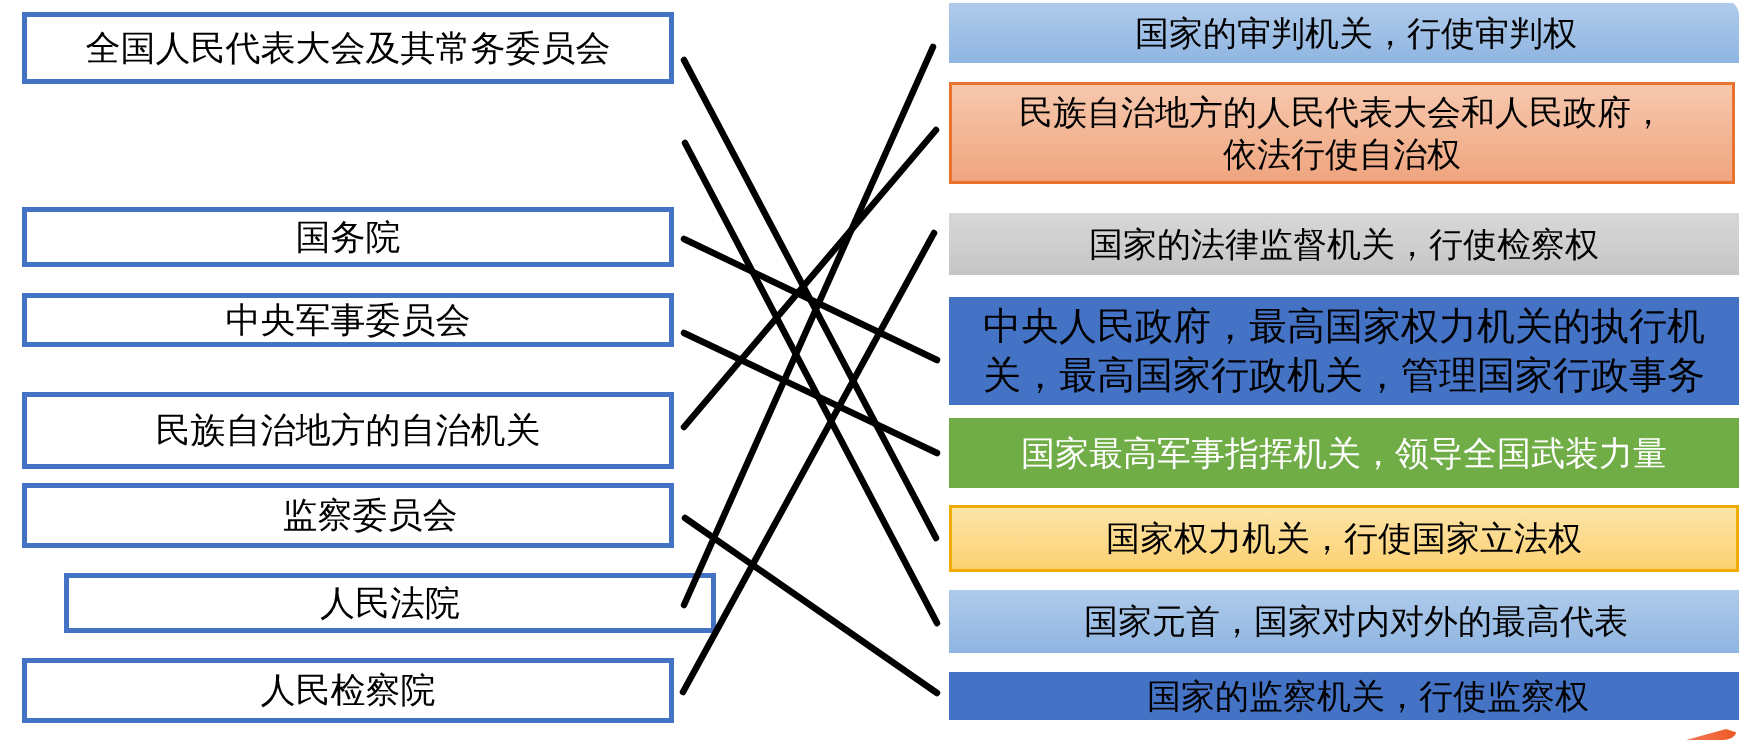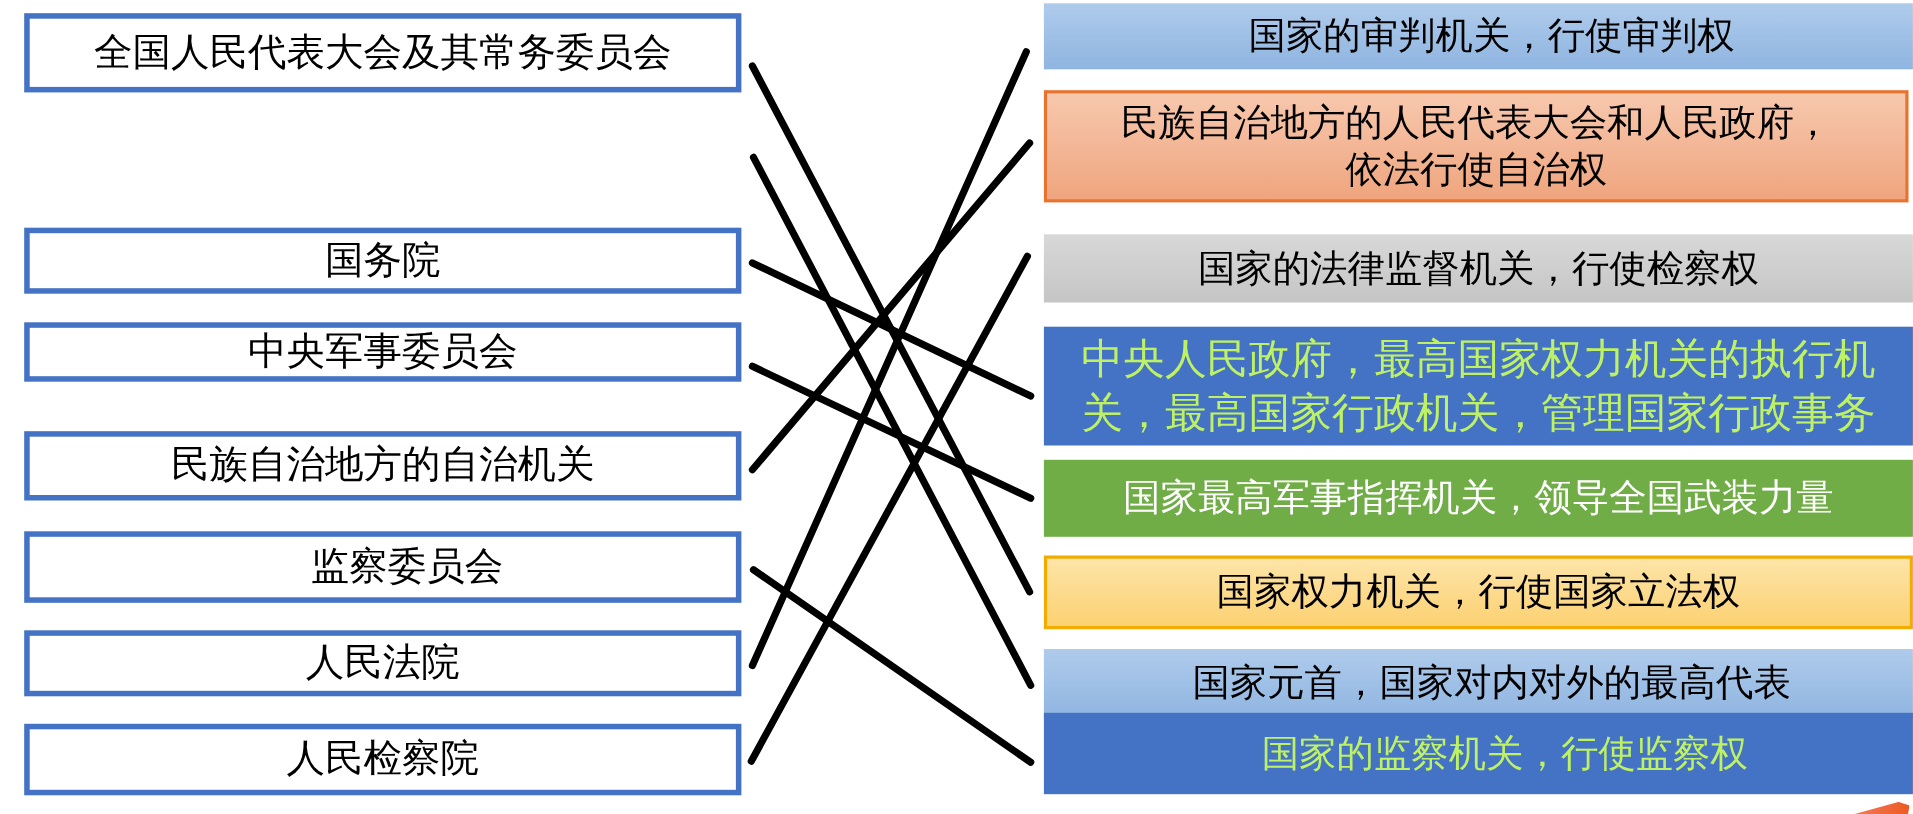--- a/index.html
+++ b/index.html
@@ -2,20 +2,21 @@
 <html><head>
 <meta charset="utf-8">
 <style>
   html,body{margin:0;padding:0;background:#fff;}
   #canvas{
     position:relative;
     width:1739px;height:740px;
     overflow:hidden;
     background:#fff;
     font-family:"DejaVu Sans",sans-serif;
+    border-radius:15px;
   }
   .lbox{
     position:absolute;
     left:22px;width:652px;
     box-sizing:border-box;
     background:#fff;
     border:5px solid #4472C4;
     display:flex;align-items:center;justify-content:center;
     font-size:35px;color:#000;
     white-space:pre-line;text-align:center;line-height:1.15;
@@ -24,54 +25,54 @@
     position:absolute;
     left:949px;width:790px;
     box-sizing:border-box;
     display:flex;align-items:center;justify-content:center;
     font-size:34px;color:#000;
     white-space:pre-line;text-align:center;line-height:1.25;
   }
   .rbox.lightblue{background:linear-gradient(180deg,#AFCBEB 0%,#8FB5E1 100%);padding-left:24px;}
   .rbox.orange{background:linear-gradient(180deg,#F7C8AE 0%,#EFA57E 100%);border:3px solid #E8732E;width:786px;}
   .rbox.gray{background:linear-gradient(180deg,#D8D8D8 0%,#C5C5C5 100%);}
-  .rbox.blue{background:#4472C4;color:#bef264;}
+  .rbox.blue{background:#4472C4;color:#000000;}
   .rbox.green{background:#70AD47;color:#fff;}
   .rbox.yellow{background:linear-gradient(180deg,#FDE4A8 0%,#FCD172 100%);border:3px solid #F0AD00;}
   .rbox.big{font-size:38px;line-height:1.3;}
   #lines{position:absolute;left:0;top:0;width:1739px;height:740px;pointer-events:none;}
   #corner-arrow{
     position:absolute;left:1686px;top:729px;width:50px;height:11px;
     background:linear-gradient(90deg,#F4795B,#ED5A21);
     clip-path:polygon(0 100%,80% 0,100% 30%,97% 100%);
   }
 </style>
 </head>
 <body>
 
 <div id="canvas">
 
   <div class="lbox" style="top:12px;height:72px;">全国人民代表大会及其常务委员会</div>
   <div class="lbox" style="top:207px;height:60px;">国务院</div>
   <div class="lbox" style="top:293px;height:54px;">中央军事委员会</div>
-  <div class="lbox" style="top:392px;height:63px;">民族自治地方的自治机关</div>
+  <div class="lbox" style="top:392px;height:77px;">民族自治地方的自治机关</div>
   <div class="lbox" style="top:483px;height:65px;padding-left:44px;">监察委员会</div>
-  <div class="lbox" style="top:573px;height:60px;">人民法院</div>
+  <div class="lbox" style="top:573px;height:60px;margin-left:42px;">人民法院</div>
   <div class="lbox" style="top:658px;height:65px;">人民检察院</div>
 
   <div class="rbox lightblue" style="top:3px;height:60px;">国家的审判机关，行使审判权</div>
   <div class="rbox orange" style="top:82px;height:102px;">民族自治地方的人民代表大会和人民政府，
 依法行使自治权</div>
   <div class="rbox gray" style="top:213px;height:62px;">国家的法律监督机关，行使检察权</div>
   <div class="rbox blue big" style="top:297px;height:108px;">中央人民政府，最高国家权力机关的执行机
 关，最高国家行政机关，管理国家行政事务</div>
   <div class="rbox green" style="top:418px;height:70px;">国家最高军事指挥机关，领导全国武装力量</div>
   <div class="rbox yellow" style="top:505px;height:67px;">国家权力机关，行使国家立法权</div>
   <div class="rbox lightblue" style="top:590px;height:63px;">国家元首，国家对内对外的最高代表</div>
-  <div class="rbox blue" style="top:648px;height:74px;padding-left:48px;">国家的监察机关，行使监察权</div>
+  <div class="rbox blue" style="top:672px;height:48px;padding-left:48px;">国家的监察机关，行使监察权</div>
 
   <svg id="lines" viewBox="0 0 1739 740" xmlns="http://www.w3.org/2000/svg">
       <line x1="684" y1="60" x2="936" y2="538" stroke="#000000" stroke-width="6.5" stroke-linecap="round"></line>
       <line x1="685" y1="143" x2="937" y2="623" stroke="#000000" stroke-width="6.5" stroke-linecap="round"></line>
       <line x1="684" y1="239" x2="937" y2="360" stroke="#000000" stroke-width="6.5" stroke-linecap="round"></line>
       <line x1="684" y1="333" x2="937" y2="453" stroke="#000000" stroke-width="6.5" stroke-linecap="round"></line>
       <line x1="684" y1="427" x2="936" y2="130" stroke="#000000" stroke-width="6.5" stroke-linecap="round"></line>
       <line x1="685" y1="518" x2="937" y2="693" stroke="#000000" stroke-width="6.5" stroke-linecap="round"></line>
       <line x1="684" y1="605" x2="933" y2="47" stroke="#000000" stroke-width="6.5" stroke-linecap="round"></line>
       <line x1="683" y1="692" x2="934" y2="233" stroke="#000000" stroke-width="6.5" stroke-linecap="round"></line>

